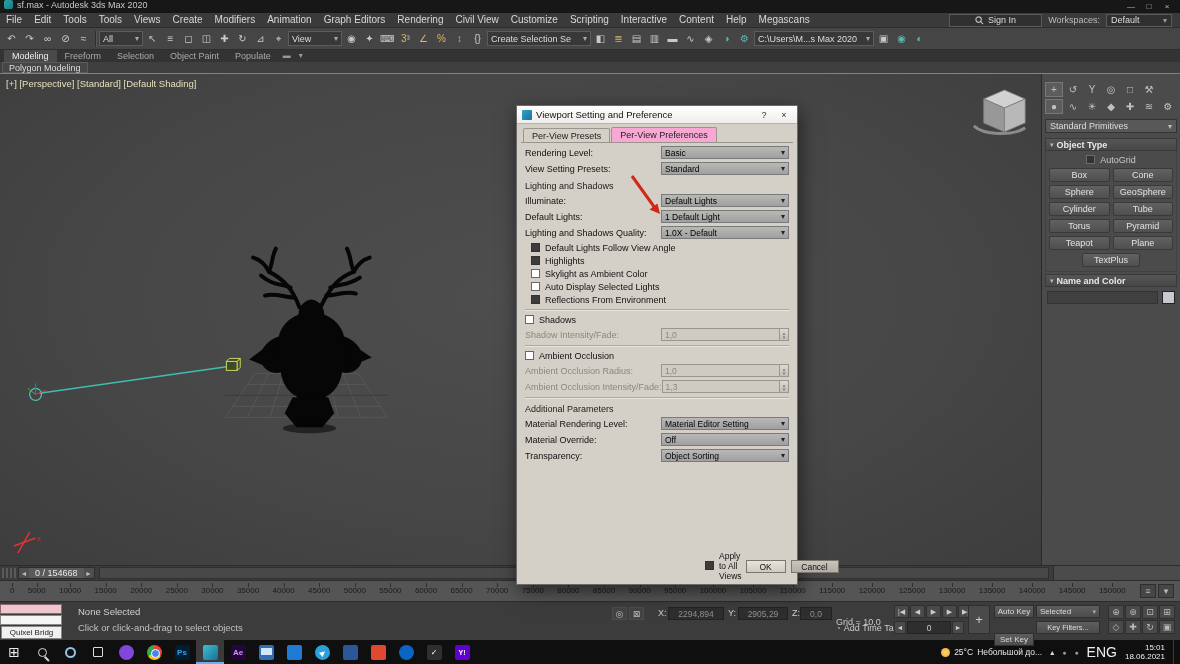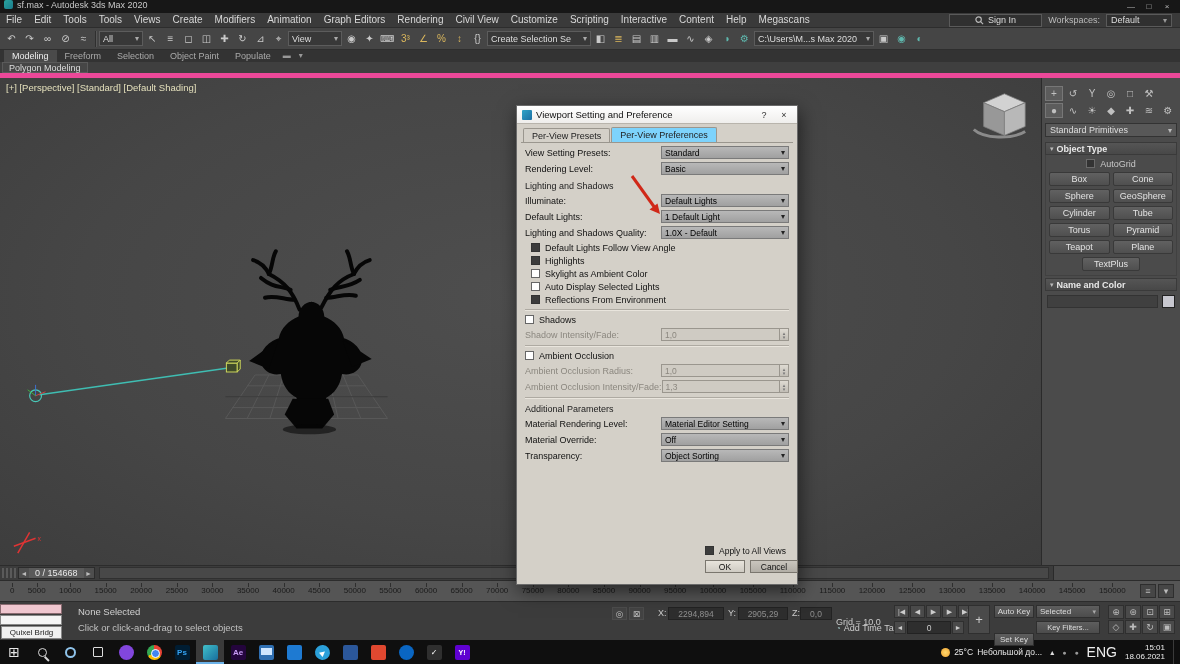--- a/index.html
+++ b/index.html
@@ -31,21 +31,21 @@
 .tsep{width:1px;height:16px;background:#2f2f2f;box-shadow:1px 0 0 #575757;margin:0 2px;}
 .ddl{display:flex;align-items:center;height:15px;border:1px solid #5c5c5c;background:#383838;color:#ddd;padding:0 3px;font-size:9px;white-space:nowrap;overflow:hidden;}
 .ddl::after{content:"▾";margin-left:auto;padding-left:4px;color:#aaa;font-size:8px;}
 .w-all{width:44px;}.w-view{width:54px;}.w-sel{width:104px;}.w-path{width:120px;}
 
 
 .ribbontabs{flex:0 0 12px;background:#333;display:flex;align-items:flex-end;padding-left:4px;gap:1px;}
 .rtab{padding:0 8px;font-size:9px;color:#aaa;line-height:12px;white-space:nowrap;}
 .rtab.active{background:#4a4a4a;color:#eee;}
 .rbn-ic{width:14px;text-align:center;color:#999;font-size:8px;line-height:12px;}
-.ribbonpanel{flex:0 0 12px;background:#3f3f3f;border-bottom:5px solid #ec4899;display:flex;align-items:center;}
+.ribbonpanel{flex:0 0 12px;background:#3f3f3f;border-bottom:1px solid #ec4899;display:flex;align-items:center;}
 .ptab{margin-left:2px;padding:0 6px;font-size:9px;color:#ddd;border:1px solid #5a5a5a;background:#464646;line-height:10px;height:11px;white-space:nowrap;}
 
 
 .workspace{flex:1;display:flex;min-height:0;}
 .viewport{position:relative;flex:1;background:radial-gradient(ellipse at 50% 45%,#4e4e4e 0%,#464646 60%,#3d3d3d 100%);border-right:1px solid #2a2a2a;overflow:hidden;}
 .vp-label{position:absolute;top:4px;left:6px;color:#e4e0bc;font-size:9.5px;z-index:2;}
 .vp-scene{position:absolute;inset:0;width:100%;height:100%;}
 
 
 .cpanel{flex:0 0 127px;background:#4b4b4b;display:flex;flex-direction:column;font-size:9.5px;padding-top:8px;}
@@ -72,39 +72,39 @@
 .nc-input{flex:1;height:13px;background:#404040;border:1px solid #333;}
 .swatch{width:13px;height:13px;background:#c8c8d0;border:1px solid #222;}
 
 
 .dlg{position:absolute;left:516px;top:105px;width:282px;height:480px;background:#d4d0c8;border:1px solid #6a6a6a;box-shadow:2px 6px 18px rgba(0,0,0,.55);z-index:20;color:#111;}
 .dlg-title{height:18px;background:linear-gradient(#ffffff,#efeeec);border-bottom:1px solid #b8b4ac;display:flex;align-items:center;padding:0 5px;gap:4px;}
 .dlg-ic{width:10px;height:10px;background:linear-gradient(135deg,#2fa3c7,#1d6fa3);border-radius:1px;}
 .dlg-title .t{font-size:9.5px;color:#111;flex:1;white-space:nowrap;}
 .dlg-btn{width:16px;text-align:center;color:#333;font-size:9px;}
 .dlg-tabs{display:flex;padding:3px 6px 0;gap:1px;}
-.dtab{padding:2px 8px;font-size:9px;border:1px solid #9a968e;border-bottom:none;background:#7dd3fc;border-radius:2px 2px 0 0;color:#222;white-space:nowrap;}
+.dtab{padding:2px 8px;font-size:9px;border:1px solid #9a968e;border-bottom:none;background:#f9a8d4;border-radius:2px 2px 0 0;color:#222;white-space:nowrap;}
 .dtab.active{background:#d4d0c8;position:relative;top:1px;}
 .dlg-body{position:relative;border-top:1px solid #9a968e;margin:0 4px;height:calc(100% - 42px);}
 .drow{display:flex;align-items:center;margin:3px 4px;height:13px;}
 .dlabel{flex:1;font-size:9px;color:#111;white-space:nowrap;}
 .drow.disabled .dlabel{color:#8b877f;}
 .dcombo{width:128px;height:13px;background:linear-gradient(#b8b8b8,#a0a0a0);border:1px solid #7a7a7a;display:flex;align-items:center;padding:0 3px;font-size:8.5px;color:#000;}
 .dcombo span{flex:1;white-space:nowrap;overflow:hidden;}
 .dcombo::after{content:"▾";font-size:8px;color:#222;}
 .dspin{width:128px;height:13px;background:#cfcbc3;border:1px solid #9a968e;display:flex;align-items:center;padding:0 0 0 3px;font-size:8.5px;color:#8b877f;gap:48px;}
 .dspin .spv{flex:1;}
 .spb{width:9px;height:100%;border-left:1px solid #9a968e;background:linear-gradient(#dedad2,#c2beb6);display:flex;flex-direction:column;align-items:center;justify-content:center;color:#777;}
 .spb::before{content:"▴";font-size:5px;line-height:4px;}
 .spb::after{content:"▾";font-size:5px;line-height:4px;}
 .dsection{margin:6px 4px 2px;font-size:9px;color:#222;}
 .ddiv{height:1px;background:#aeaaa2;box-shadow:0 1px 0 #e9e5dd;margin:4px 4px;}
 .dchk{margin:2px 10px;}
 .dchk2{margin:2px 4px;}
-.dfooter{position:absolute;left:184px;bottom:5px;display:flex;flex-direction:column;gap:4px;margin-top:24px;}
+.dfooter{position:absolute;left:184px;bottom:5px;display:flex;flex-direction:row;gap:4px;margin-top:24px;}
 .dfooter .chk{font-size:8.5px;}
 .dbtns{display:flex;gap:5px;}
 .dbtn{display:flex;align-items:center;justify-content:center;width:40px;height:13px;border:1px solid #7a766e;background:linear-gradient(#e8e4dc,#cfcbc3);font-size:8.5px;color:#111;}
 .dbtn.cancel{width:48px;background:linear-gradient(#c9c5bd,#b2aea6);}
 .dlg-arrow{position:absolute;left:105px;top:62px;z-index:5;}
 
 
 .tsrow{flex:0 0 14px;background:#3c3c3c;border-top:1px solid #2c2c2c;display:flex;align-items:center;}
 .ts-grip{width:14px;height:10px;background:repeating-linear-gradient(90deg,#5a5a5a 0 2px,#3c3c3c 2px 4px);margin:0 2px;}
 .ts-box{display:flex;align-items:center;height:12px;background:#4e4e4e;border:1px solid #2c2c2c;}
@@ -619,29 +619,29 @@
       <span class="t">Viewport Setting and Preference</span>
       <span class="dlg-btn">?</span>
       <span class="dlg-btn">×</span>
     </div>
     <div class="dlg-tabs">
         <span class="dtab active">Per-View Presets</span>
         <span class="dtab">Per-View Preferences</span>
       </div>
     <div class="dlg-body">
       <div class="drow">
+        <span class="dlabel">Rendering Level:</span>
+        <span class="dcombo">
+            <span>Basic</span>
+          </span>
+      </div>
+      <div class="drow">
         <span class="dlabel">View Setting Presets:</span>
         <span class="dcombo">
             <span>Standard</span>
-          </span>
-      </div>
-      <div class="drow">
-        <span class="dlabel">Rendering Level:</span>
-        <span class="dcombo">
-            <span>Basic</span>
           </span>
       </div>
       <div class="dsection">Lighting and Shadows</div>
       <div class="drow">
         <span class="dlabel">Illuminate:</span>
         <span class="dcombo">
             <span>Default Lights</span>
           </span>
       </div>
       <div class="drow">

